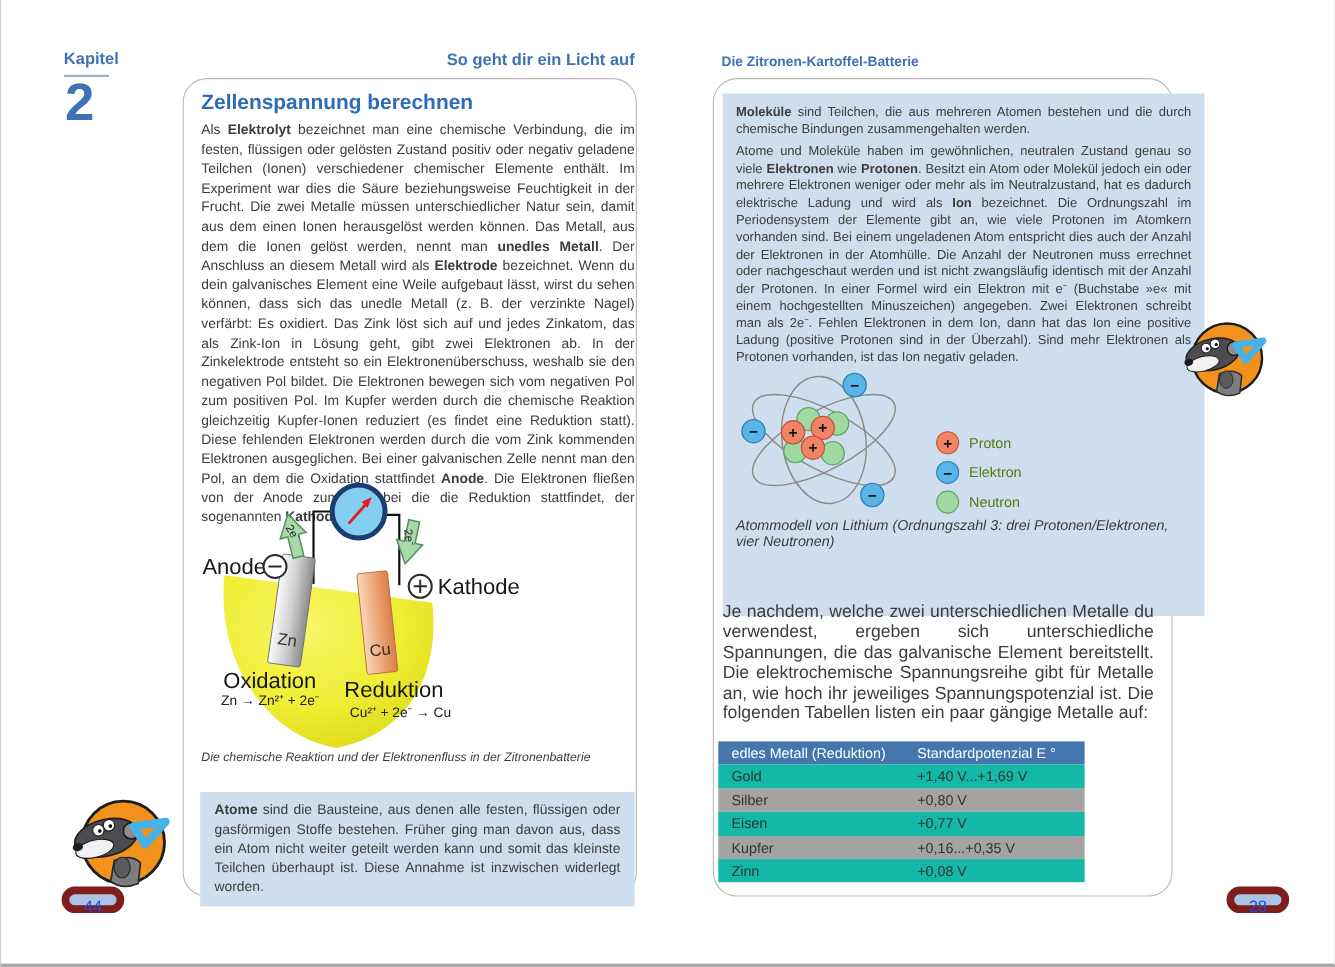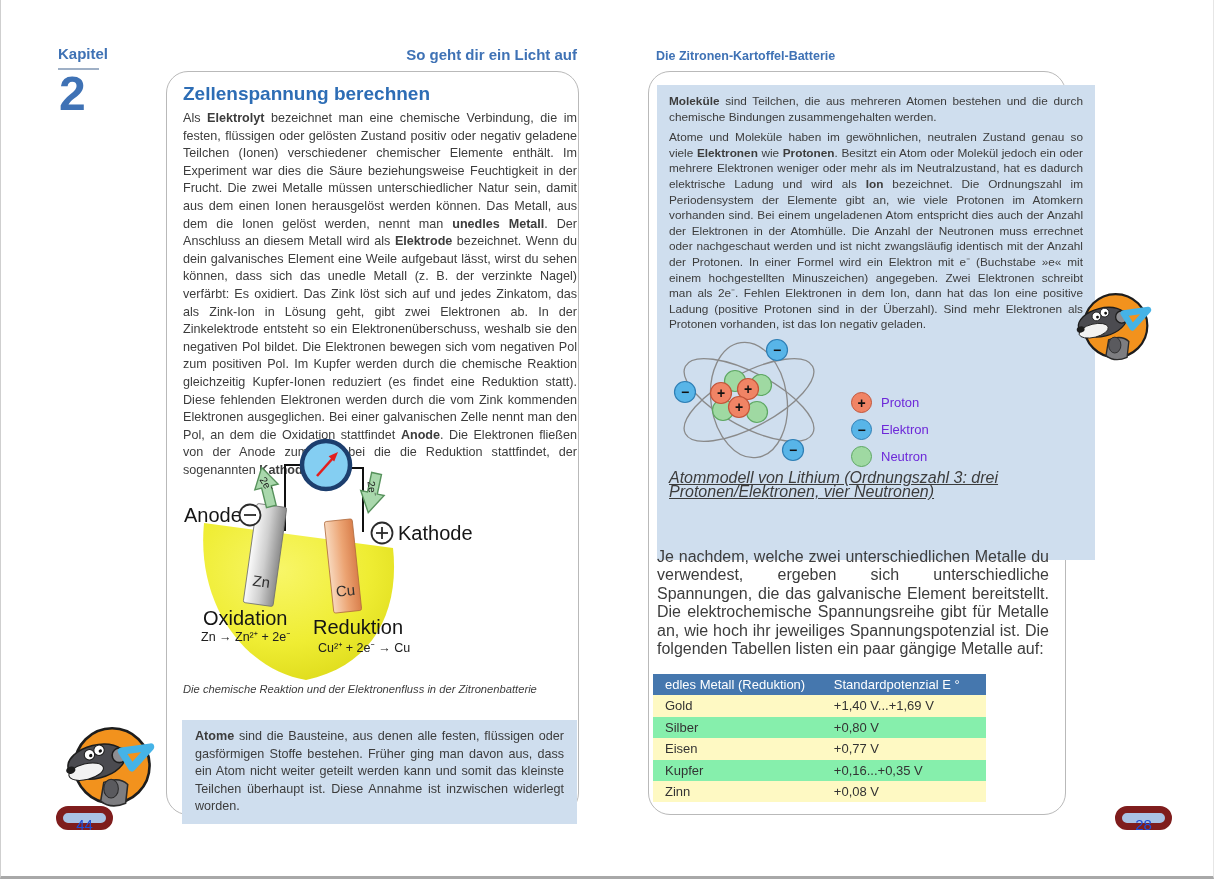--- a/index.html
+++ b/index.html
@@ -33,33 +33,33 @@
   .infobox-right p{margin:0 0 5px 0;}
   .atom-figure{position:relative;height:128px;margin-top:2px;}
   .legend{position:absolute;left:182px;top:54px;display:flex;flex-direction:column;gap:5px;}
   .legend-row{display:flex;align-items:center;gap:9px;height:22px;}
   .legend-icon{display:inline-block;width:21px;height:21px;border-radius:50%;
                text-align:center;line-height:20px;font-size:14px;font-weight:bold;color:#111;
                box-sizing:border-box;}
   .icon-proton{background:#f08465;border:1.5px solid #c2553a;}
   .icon-electron{background:#58b5e8;border:1.5px solid #2f7fb5;}
   .icon-neutron{background:#9fd9a2;border:1.5px solid #5ea763;}
-  .legend-label{font-size:13px;color:#6d28d9;}
-  .r-caption{font-size:16px;line-height:14.5px;font-style:italic;color:#3c3c3c;
-             text-align:left;margin-top:5px;text-decoration:underline;}
+  .legend-label{font-size:13px;color:#4d7c0f;}
+  .r-caption{font-size:13px;line-height:14.5px;font-style:italic;color:#3c3c3c;
+             text-align:left;margin-top:5px;}
   .r-para{left:656px;top:548px;width:392px;font-size:16px;line-height:18.4px;
           text-align:justify;color:#3c3c3c;}
   
   .vtable{left:652px;top:674px;width:333px;font-size:13px;color:#333;}
   .vt-row{position:relative;height:21.4px;line-height:21.4px;}
   .vt-head{background:#4577ae;color:#ffffff;}
   .vt-c1{display:inline-block;padding-left:12px;}
   .vt-c2{position:absolute;left:54.3%;top:0;}
-  .r-dark{background:#fef9c3;}
-  .r-light{background:#86efac;}
+  .r-dark{background:#14b8a6;}
+  .r-light{background:#a3a3a3;}
   
   .pill{width:57px;height:24px;background:#aac3e5;border:7px solid #7f1d1d;border-radius:13px;
         text-align:center;line-height:23px;font-size:15px;color:#1d4ed8;box-sizing:border-box;}
   svg text{font-family:"Liberation Sans",sans-serif;}
 </style>
 </head>
 <body>
 
 <div id="page">
 

